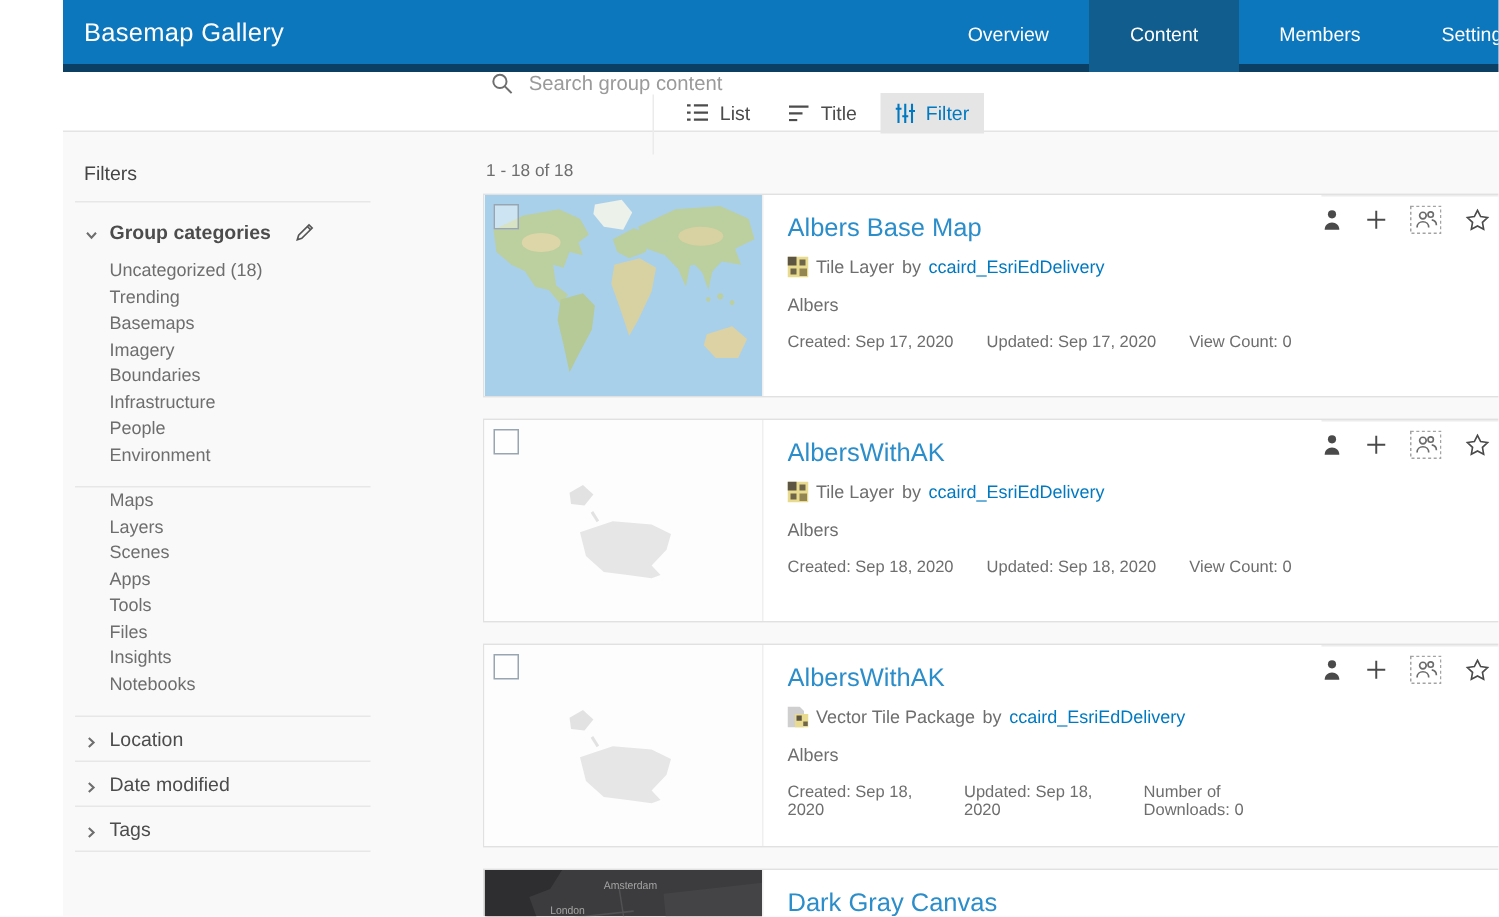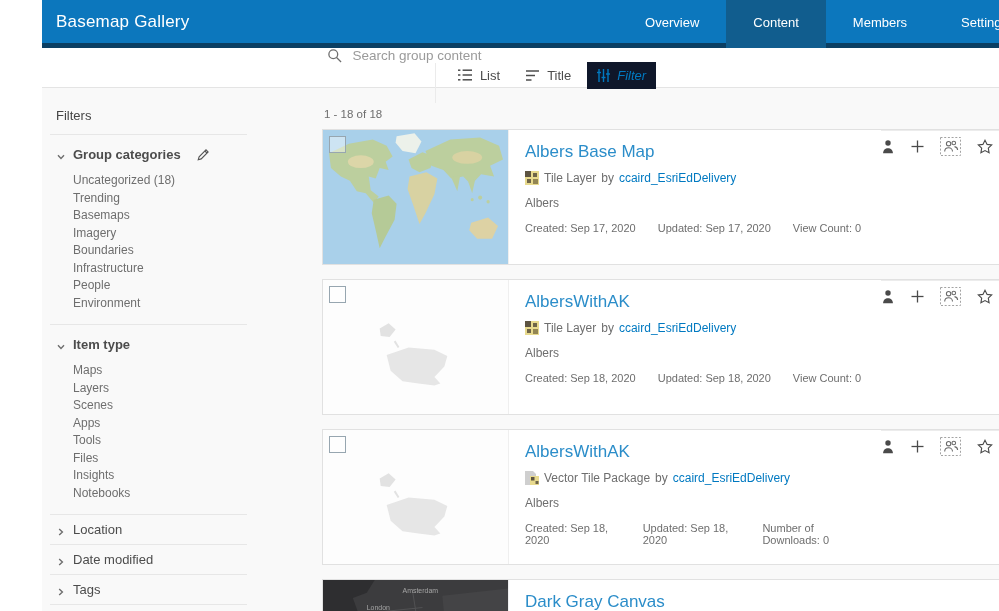--- a/index.html
+++ b/index.html
@@ -15,21 +15,21 @@
   .tab.active { background:#115d8e; }
 
   
   .toolbar { height:40px; background:#fff; border-bottom:1px solid #e4e4e4;
     display:flex; align-items:center; padding:0 0 0 16px;flex-direction:column; }
   .search { display:flex; align-items:center; gap:11px; flex:1; }
   .search input { border:none; outline:none; font-size:13.5px; color:#4c4c4c; width:420px; background:transparent; }
   .search input::placeholder { color:#9a9a9a; }
   .view-buttons { display:flex; align-items:center; border-left:1px solid #ebebeb; height:40px; padding:0 8px 16px 12px; gap:6px; }
   .vbtn { display:flex; align-items:center; gap:7px; font-size:13px; color:#4c4c4c; padding:6px 10px; cursor:pointer; }
-  .vbtn.active { background:#0f172a; color:#0079c1;font-style:italic; }
+  .vbtn.active { background:#e5e5e5; color:#0079c1; }
 
   
   .body { display:flex; height:523px; overflow:hidden;gap:45px; }
 
   
   .sidebar { width:205px; flex:none; padding:20px 0 0 14px; }
   .filters-title { font-size:13px; color:#454545; margin-bottom:11px; }
   .f-hr { border:0; border-top:1px solid #e7e7e7; margin-left:-6px; }
   .section-head { display:flex; align-items:flex-end; gap:7px; cursor:pointer; }
   .section-head.expanded { margin:12px 0 10px; }
@@ -153,28 +153,20 @@
               <div class="f-item">Basemaps</div>
               <div class="f-item">Imagery</div>
               <div class="f-item">Boundaries</div>
               <div class="f-item">Infrastructure</div>
               <div class="f-item">People</div>
               <div class="f-item">Environment</div>
             </div>
           </div>
           <div class="f-section">
             <hr class="f-hr">
-            <div class="section-head expanded">
-              <span class="icon ">
-                <svg width="10" height="10" viewBox="0 0 10 10" fill="none" stroke="#6e6e6e" stroke-width="1.4">
-                  <polyline points="2,3.2 5,6.4 8,3.2"></polyline>
-                </svg>
-              </span>
-              <span class="section-label">Item type</span>
-            </div>
             <div class="section-items">
               <div class="f-item">Maps</div>
               <div class="f-item">Layers</div>
               <div class="f-item">Scenes</div>
               <div class="f-item">Apps</div>
               <div class="f-item">Tools</div>
               <div class="f-item">Files</div>
               <div class="f-item">Insights</div>
               <div class="f-item">Notebooks</div>
             </div>

